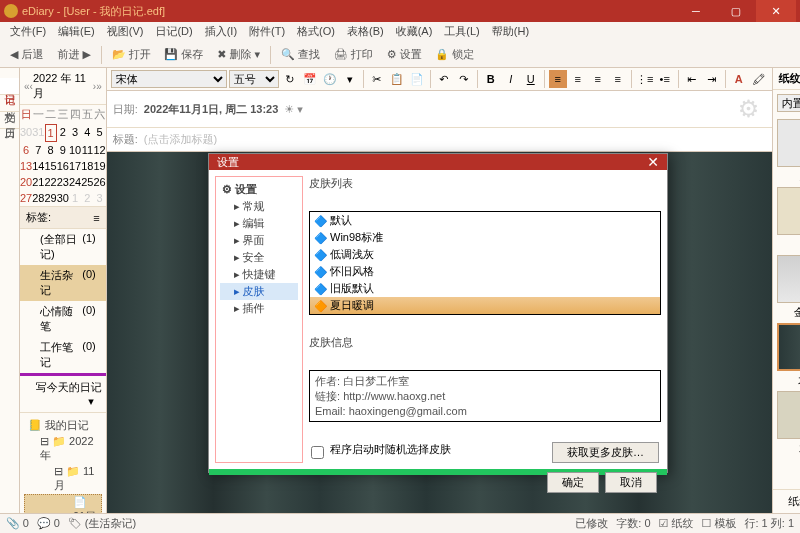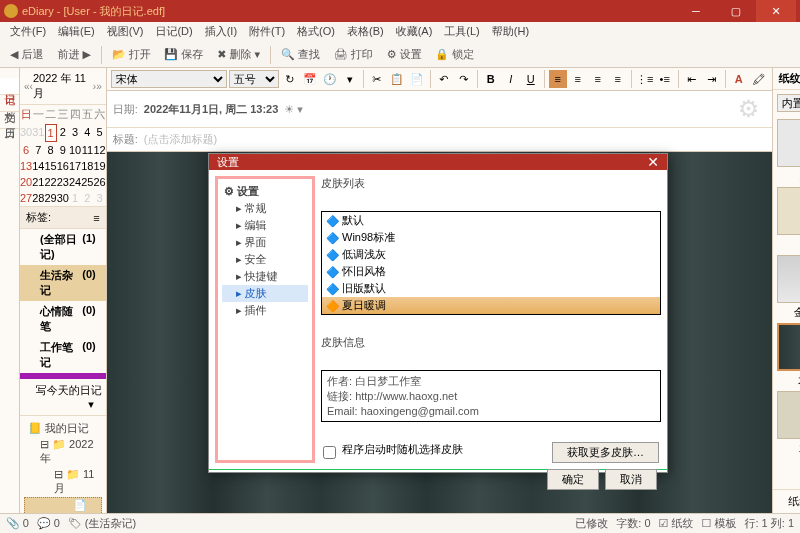--- a/index.html
+++ b/index.html
@@ -21,26 +21,26 @@
 .left-panel { width: 160px; background: #fdfaf5; border-right: 1px solid #d8c8b8; display: flex; flex-direction: column; }
 .cal-header { display: flex; align-items: center; justify-content: space-between; padding: 3px 4px; border-bottom: 1px solid #e8dcc8; }
 .cal-nav { cursor: pointer; color: #888; font-size: 10px; }
 .cal-grid { display: grid; grid-template-columns: repeat(7, 1fr); text-align: center; font-size: 10px; }
 .cal-grid div { padding: 2px 0; }
 .cal-grid .dow { color: #888; }
 .cal-grid .sun { color: #c04030; }
 .cal-grid .today { border: 1px solid #c04030; color: #c04030; }
 .cal-grid .other { color: #ccc; }
 .tag-header { padding: 3px 6px; background: #f4ece0; border-top: 1px solid #e8dcc8; border-bottom: 1px solid #e8dcc8; display: flex; align-items: center; }
-.tag-item { padding: 3px 10px 3px 20px; display: flex; justify-content: center; cursor: pointer; font-weight: bold; }
+.tag-item { padding: 3px 10px 3px 20px; display: flex; justify-content: center; cursor: pointer; }
 .tag-item.sel { background: #e8d0a0; }
 .tree-area { flex: 1; padding: 4px; overflow: auto; font-size: 10.5px; }
 .tree-row { padding: 1px 0 1px 4px; cursor: pointer; color: #444; }
 .tree-row.sel { background: #e8d0a0; border: 1px dotted #b08040; }
-.write-btn-row { padding: 4px; text-align: right; border-top: 6px solid #a21caf; border-bottom: 1px solid #e8dcc8; }
+.write-btn-row { padding: 4px; text-align: right; border-top: 3px solid #a21caf; border-bottom: 1px solid #e8dcc8; }
 .write-btn { padding: 2px 8px; cursor: pointer; }
 .editor { flex: 1; display: flex; flex-direction: column; background: #fff; }
 .editor-toolbar { display: flex; align-items: center; padding: 2px 4px; gap: 2px; border-bottom: 1px solid #d8c8b8; background: #fdfaf5; flex-wrap: nowrap; overflow: hidden; }
 .font-sel { height: 18px; border: 1px solid #c8b8a0; font-size: 11px; }
 .et-btn { width: 18px; height: 18px; display: flex; align-items: center; justify-content: center; cursor: pointer; }
 .meta-row { padding: 4px 6px; border-bottom: 1px solid #e8dcc8; color: #888; display: flex; align-items: center; gap: 6px; }
 .gear-big { margin-left: auto; width: 28px; height: 28px; color: #ddd; font-size: 24px; }
 .editor-body { flex: 1; background: linear-gradient(90deg, #2a3838 0, #3a4a48 8%, #253030 16%, #3a4a48 24%, #2a3838 32%, #3c4c4a 40%, #283636 48%, #3a4a48 56%, #2c3a3a 64%, #3a4a48 72%, #263232 80%, #3a4a48 88%, #2a3838 100%); position: relative; }
 .right-panel { width: 90px; background: #fdfaf5; border-left: 1px solid #d8c8b8; display: flex; flex-direction: column; }
 .rp-header { padding: 3px 6px; border-bottom: 1px solid #e8dcc8; font-weight: bold; }
@@ -50,35 +50,35 @@
 .tex-item.sel .tex-thumb { border: 2px solid #d89050; }
 .rp-footer { padding: 4px; border-top: 1px solid #e8dcc8; text-align: center; cursor: pointer; }
 .statusbar { height: 20px; background: #f8f4f0; border-top: 1px solid #d8c8b8; display: flex; align-items: center; padding: 0 6px; gap: 8px; font-size: 10.5px; color: #555; }
 .sb-sep { flex: 1; }
 .dialog-overlay { position: absolute; top: 0; left: 0; right: 0; bottom: 0; }
 .dialog { position: absolute; left: 208px; top: 153px; width: 460px; height: 320px; background: #fff; border: 1px solid #888; box-shadow: 3px 3px 12px rgba(0,0,0,0.4); display: flex; flex-direction: column; }
 .dlg-title { height: 26px; background: #b43027; color: #fff; display: flex; align-items: center; padding: 0 8px; }
 .dlg-title-spacer { flex: 1; }
 .dlg-close { cursor: pointer; font-size: 14px; }
 .dlg-body { flex: 1; display: flex; padding: 6px; gap: 6px; }
-.dlg-tree { width: 100px; border: 3px solid #fca5a5; padding: 4px; overflow: auto; }
+.dlg-tree { width: 88px; border: 1px solid #fca5a5; padding: 4px; overflow: auto; }
 .dlg-tree-item { padding: 1px 0 1px 14px; cursor: pointer; color: #444; }
 .dlg-tree-item.root { padding-left: 2px; font-weight: bold; }
 .dlg-tree-item.sel { background: #d8e8f8; color: #2060c0; }
 .dlg-right { flex: 1; display: flex; flex-direction: column; gap: 20px; }
 .skin-list-lbl { color: #444; }
 .skin-list { flex: 1; border: 1px solid #000; background: #fff; overflow: auto; }
 .skin-item { padding: 1px 4px; cursor: pointer; display: flex; align-items: center; gap: 4px; }
 .skin-item.sel { background: linear-gradient(#f0c890, #e8b060); }
 .skin-ico { width: 12px; height: 12px; display: inline-block; }
 .skin-info-lbl { color: #444; }
 .skin-info { height: 52px; border: 1px solid #000; padding: 3px 5px; color: #555; line-height: 1.35; font-size: 10.5px; }
 .dlg-opt-row { display: flex; gap: 6px; padding: 0 2px; }
 .dlg-btn { padding: 2px 14px; border: 1px solid #999; background: #f0ece4; cursor: pointer; margin-left: 6px; }
-.dlg-footer { height: 20px; border-top: 1px solid #22c55e; display: flex; align-items: center; justify-content: flex-end; padding: 0 10px; }
+.dlg-footer { height: 20px; border-top: 6px solid #22c55e; display: flex; align-items: center; justify-content: flex-end; padding: 0 10px; }
 </style>
 </head>
 <body>
 
 <div class="titlebar">
   <span class="titlebar-icon"></span>
   <span>eDiary - [User - 我的日记.edf]</span>
   <span class="titlebar-spacer"></span>
   <span class="win-btn">─</span>
   <span class="win-btn">▢</span>

